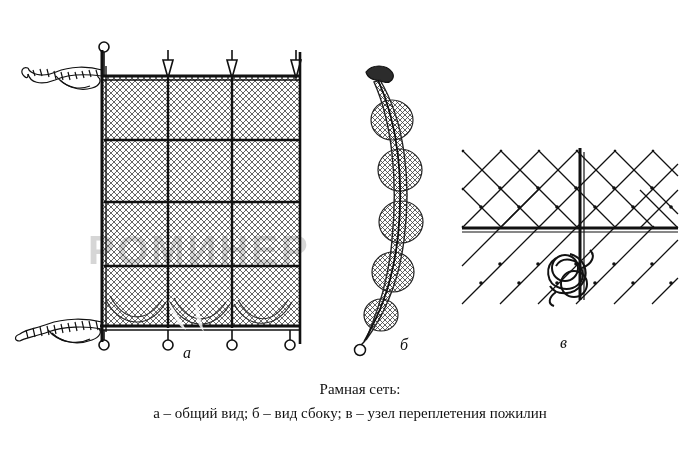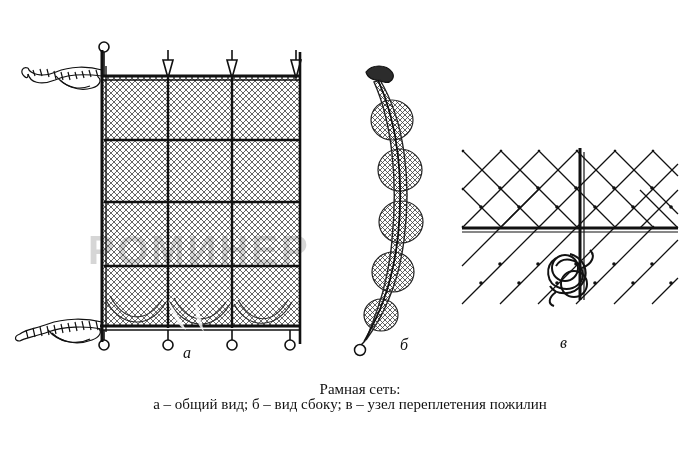--- a/index.html
+++ b/index.html
@@ -41,21 +41,21 @@
     width: 700px;
     text-align: center;
     font-size: 15px;
     color: #111111;
   }
   .caption-title {
     top: 381px;
     padding-left: 10px;
   }
   .caption-legend {
-    top: 396px;
+    top: 405px;
   }
 </style>
 </head>
 <body>
 
 <div class="watermark">РОМИНЕР</div>
 
 <svg id="figure" viewBox="0 0 700 380" xmlns="http://www.w3.org/2000/svg">
   <defs>
     <pattern id="fineMesh" width="6" height="6" patternUnits="userSpaceOnUse">

